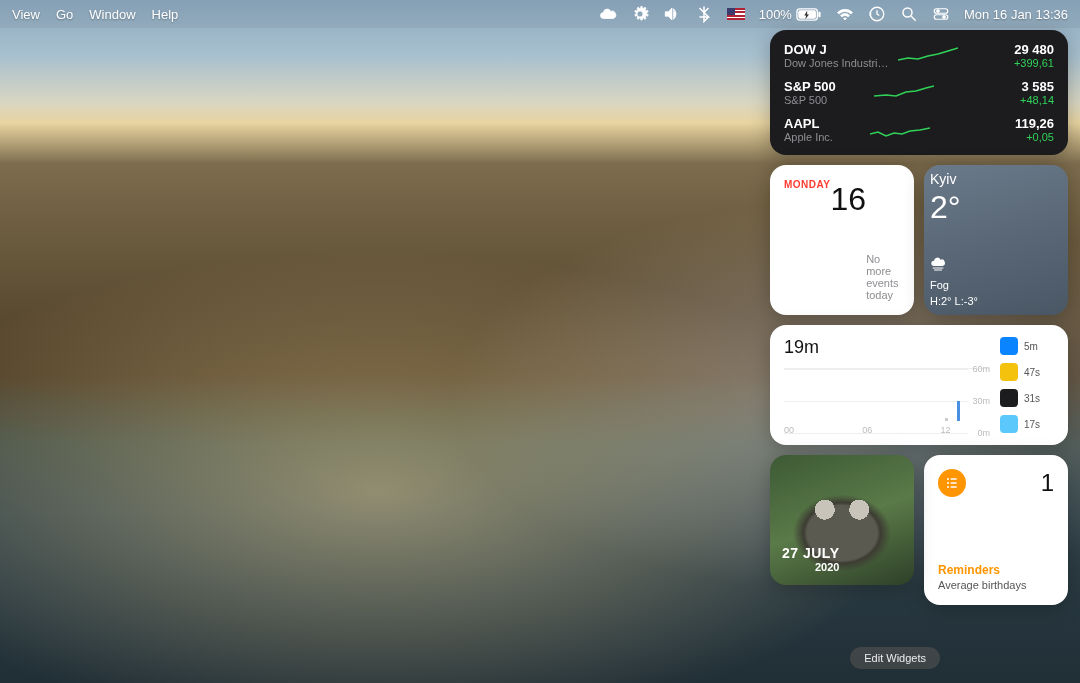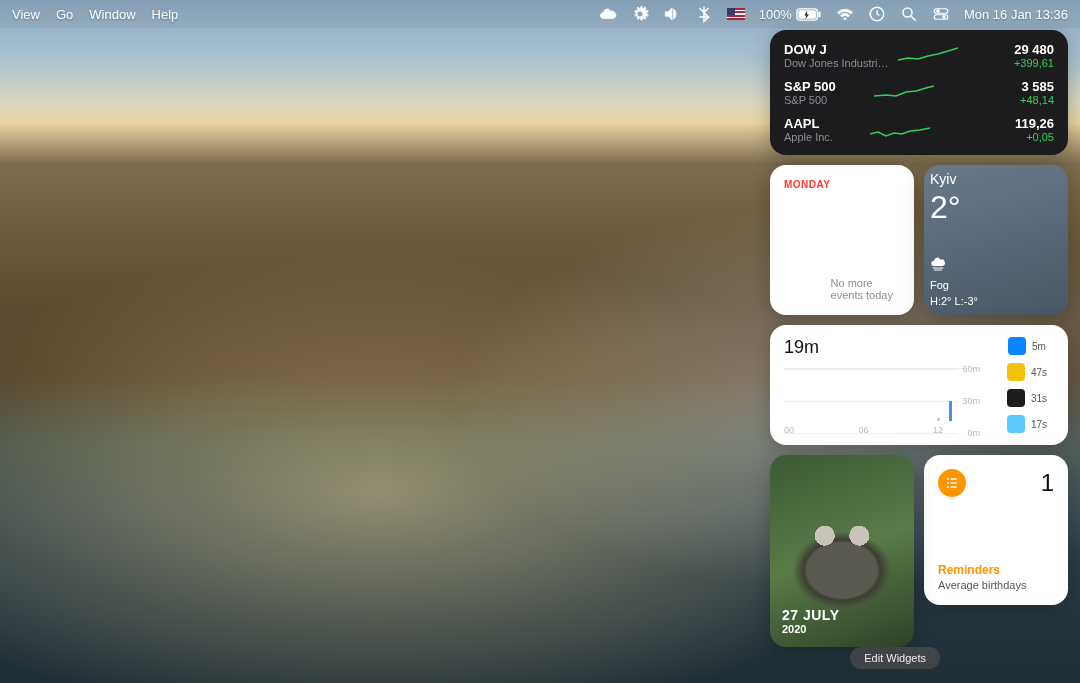--- a/index.html
+++ b/index.html
@@ -53,41 +53,42 @@
 .cal-date { font-size:32px; font-weight:300; color:#111; margin-top:2px; }
 .cal-note { margin-top:auto; font-size:11px; color:#8e8e93; }
 
 .weatherw { flex:0 0 144px; height:150px; padding:6px; color:#fff;
   background:linear-gradient(165deg,#6b7a8a 0%,#596776 50%,#4a5866 100%); display:flex; flex-direction:column; }
 .wx-city { font-size:14px; font-weight:500; }
 .wx-temp { font-size:32px; font-weight:300; margin-top:2px; }
 .wx-bot { margin-top:auto; font-size:11px; line-height:1.4; }
 .wx-ic { width:16px; height:16px; fill:#fff; margin-bottom:2px; }
 
-.screentime { background:#fff; padding:12px 14px; display:flex; gap:20px; }
+.screentime { background:#fff; padding:12px 14px; display:flex; gap:10px; }
 .st-left { flex:1; display:flex; flex-direction:column; }
 .st-total { font-size:18px; font-weight:400; color:#111; }
 .st-chart { flex:1; position:relative; margin-top:10px; height:80px; border-top:1px solid #eee; }
 .st-grid { position:absolute; left:0; right:22px; height:1px; background:#eee; }
 .st-gl { position:absolute; right:0; font-size:9px; color:#bbb; transform:translateY(-50%); }
 .st-xl { position:absolute; bottom:-2px; font-size:9px; color:#bbb; }
 .st-bar { position:absolute; bottom:12px; width:3px; background:#4a90e2; }
-.st-right { width:54px; display:flex; flex-direction:column; gap:8px; font-size:10px; color:#555;align-items:center; }
+.st-right { width:54px; display:flex; flex-direction:column; gap:8px; font-size:10px; color:#555; }
 .st-app { display:flex; align-items:center; gap:6px; }
 .st-appic { width:18px; height:18px; border-radius:4px; }
 
 .row4 { display:flex; gap:10px; }
-.photow { flex:0 0 144px; height:192px; position:relative; color:#fff;
+.photow { flex:0 0 144px; height:130px; position:relative; color:#fff;
   background:
     radial-gradient(circle at 38% 42%, #c8c4ba 0 10px, transparent 10px),
     radial-gradient(circle at 62% 42%, #c8c4ba 0 10px, transparent 10px),
     radial-gradient(ellipse 70px 55px at 50% 60%, #5b5a50 0 50%, #3d3c33 55%, transparent 70%),
     radial-gradient(circle at 44% 56%, #111 0 4px, transparent 4px),
     radial-gradient(circle at 56% 56%, #111 0 4px, transparent 4px),
     linear-gradient(160deg,#3d5a35 0%,#5a7a48 50%,#2e4028 100%);
+  text-align: right;
 }
 .photow .cap { position:absolute; left:12px; bottom:12px; }
 .photow .d1 { font-size:14px; font-weight:800; letter-spacing:0.5px; }
 .photow .d2 { font-size:11px; font-weight:600; }
 
 .remw { flex:0 0 144px; height:150px; background:#fff; padding:14px; display:flex; flex-direction:column; }
 .rem-top { display:flex; justify-content:space-between; align-items:flex-start; }
 .rem-ic { width:28px; height:28px; border-radius:50%; background:#ff9500; display:flex; align-items:center; justify-content:center; }
 .rem-count { font-size:24px; font-weight:300; color:#111; }
 .rem-title { margin-top:auto; font-size:12px; font-weight:600; color:#ff9500; }
@@ -212,20 +213,21 @@
       <div class="stock-right">
         <div class="stock-price">119,26</div>
         <div class="stock-change up">+0,05</div>
       </div>
     </div>
   </div>
 
   <div class="row2">
     <div class="card calw">
       <span class="cal-day">MONDAY</span>
+      <span class="cal-date">16</span>
       <span class="cal-note">No more events today</span>
     </div>
     <div class="card weatherw">
       <span class="wx-city">Kyiv</span>
       <span class="wx-temp">2°</span>
       <div class="wx-bot">
         <svg class="wx-ic" viewBox="0 0 24 24">
             <path d="M19 15H6a4 4 0 010-8 5 5 0 019.6-1.5A4 4 0 0119 15z"></path>
             <line x1="4" y1="18" x2="20" y2="18" stroke="#fff" stroke-width="1.5"></line>
             <line x1="6" y1="21" x2="18" y2="21" stroke="#fff" stroke-width="1.5"></line>

